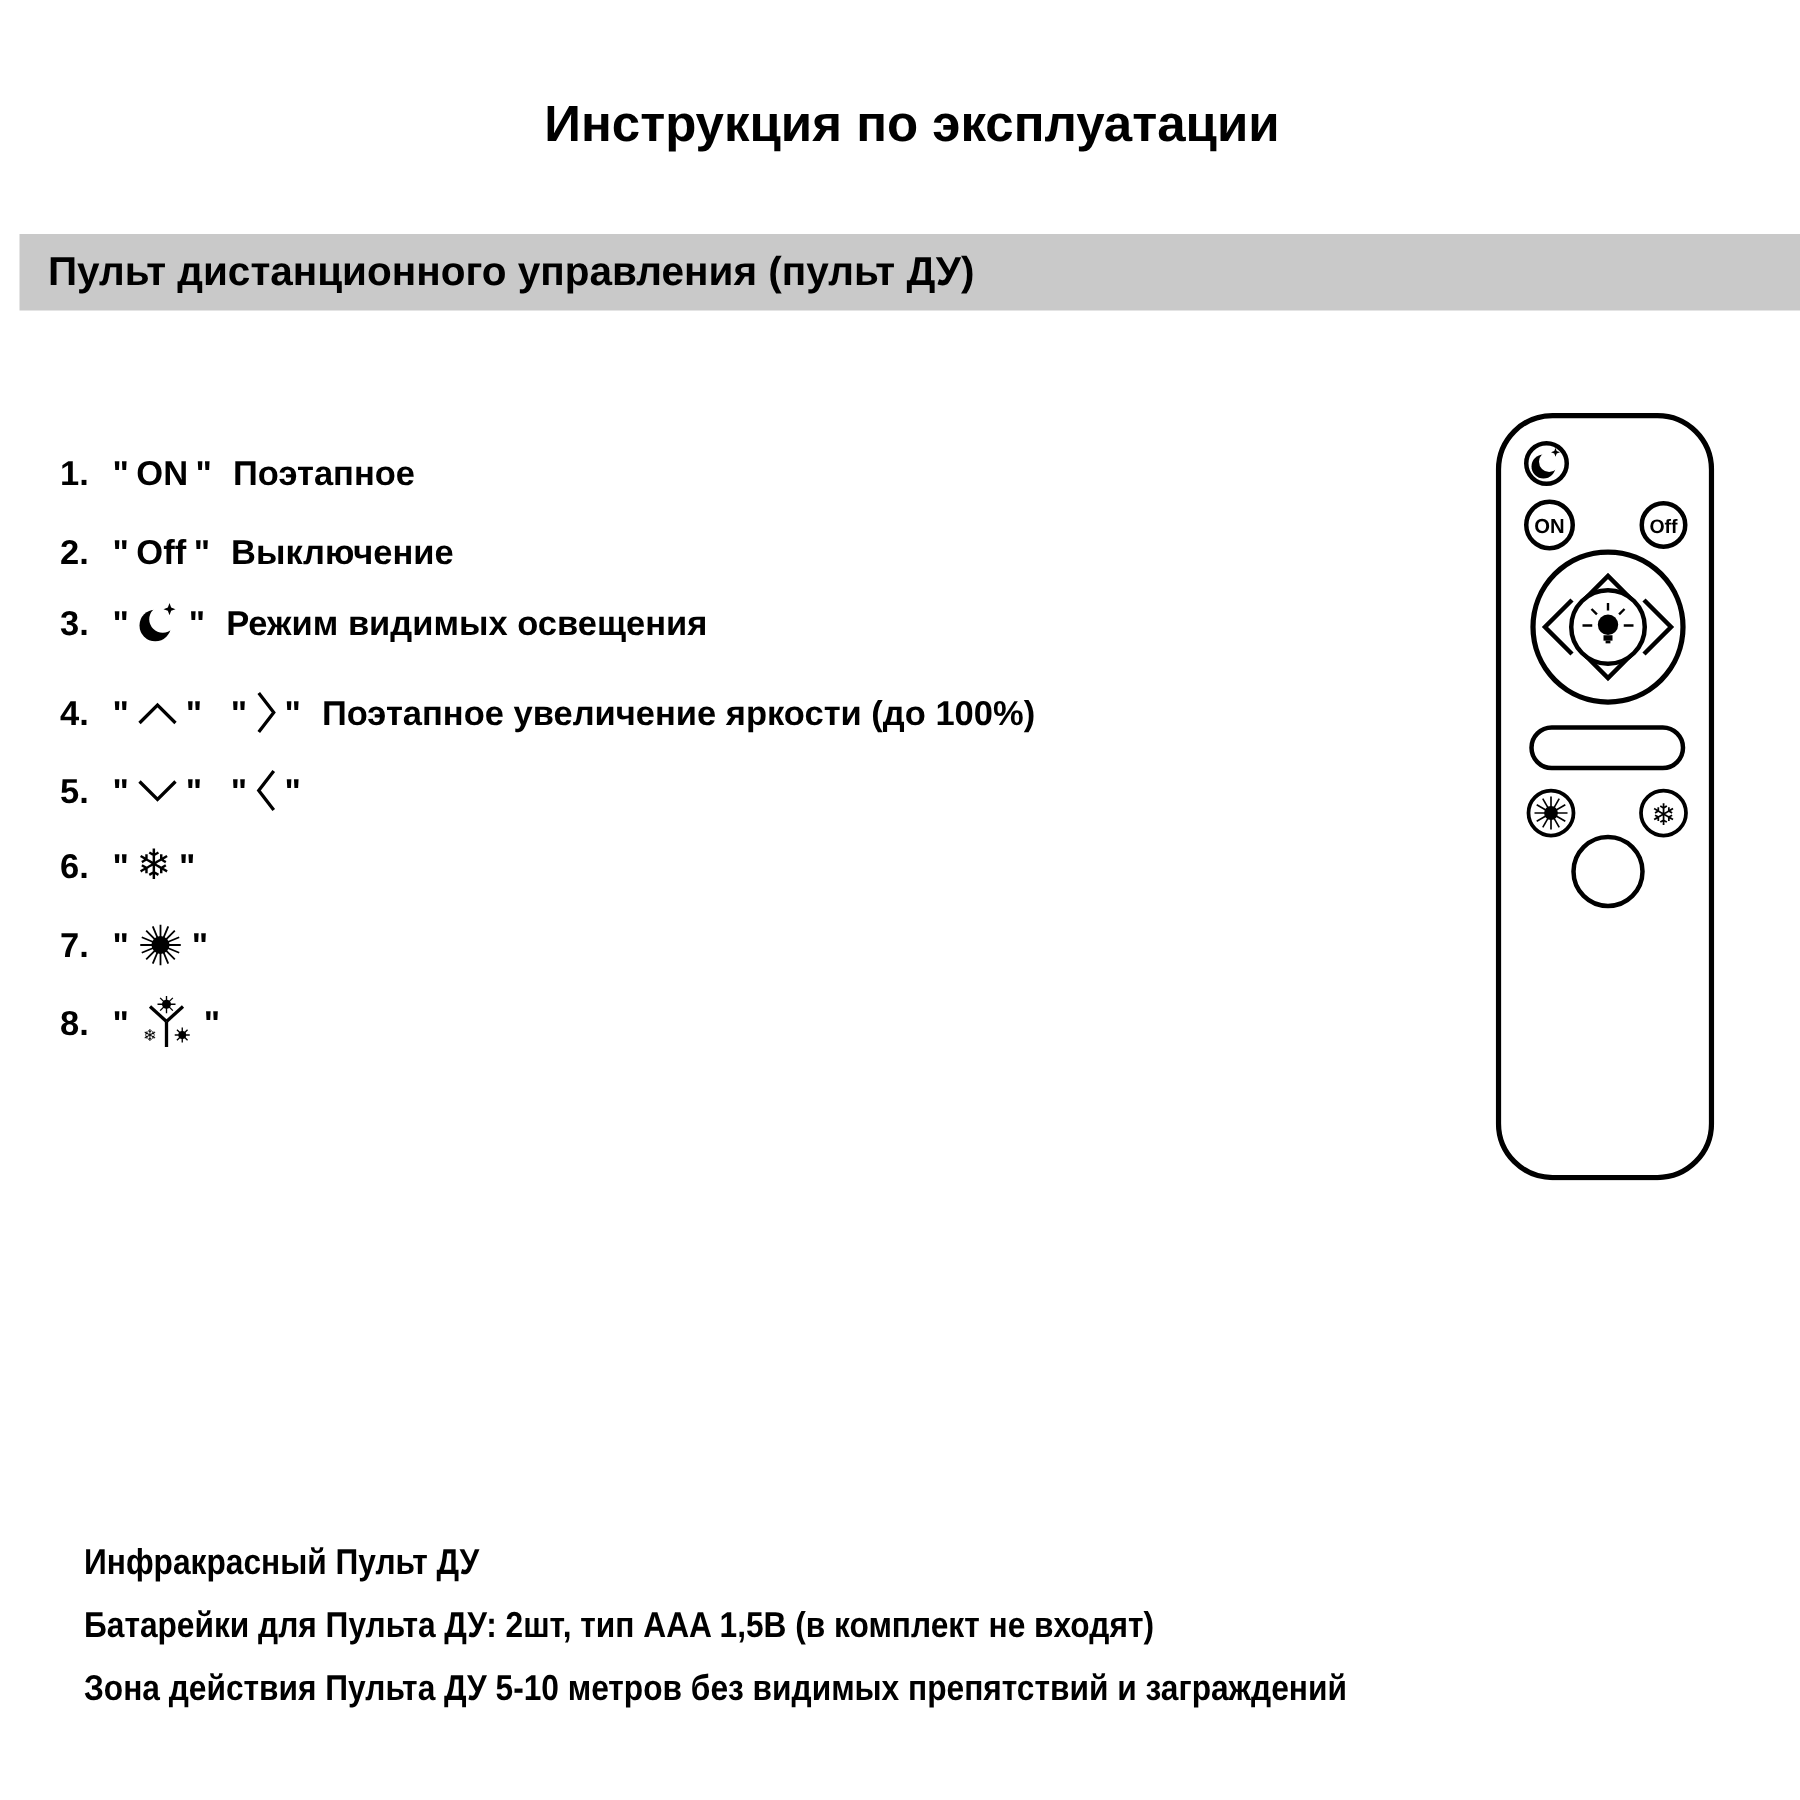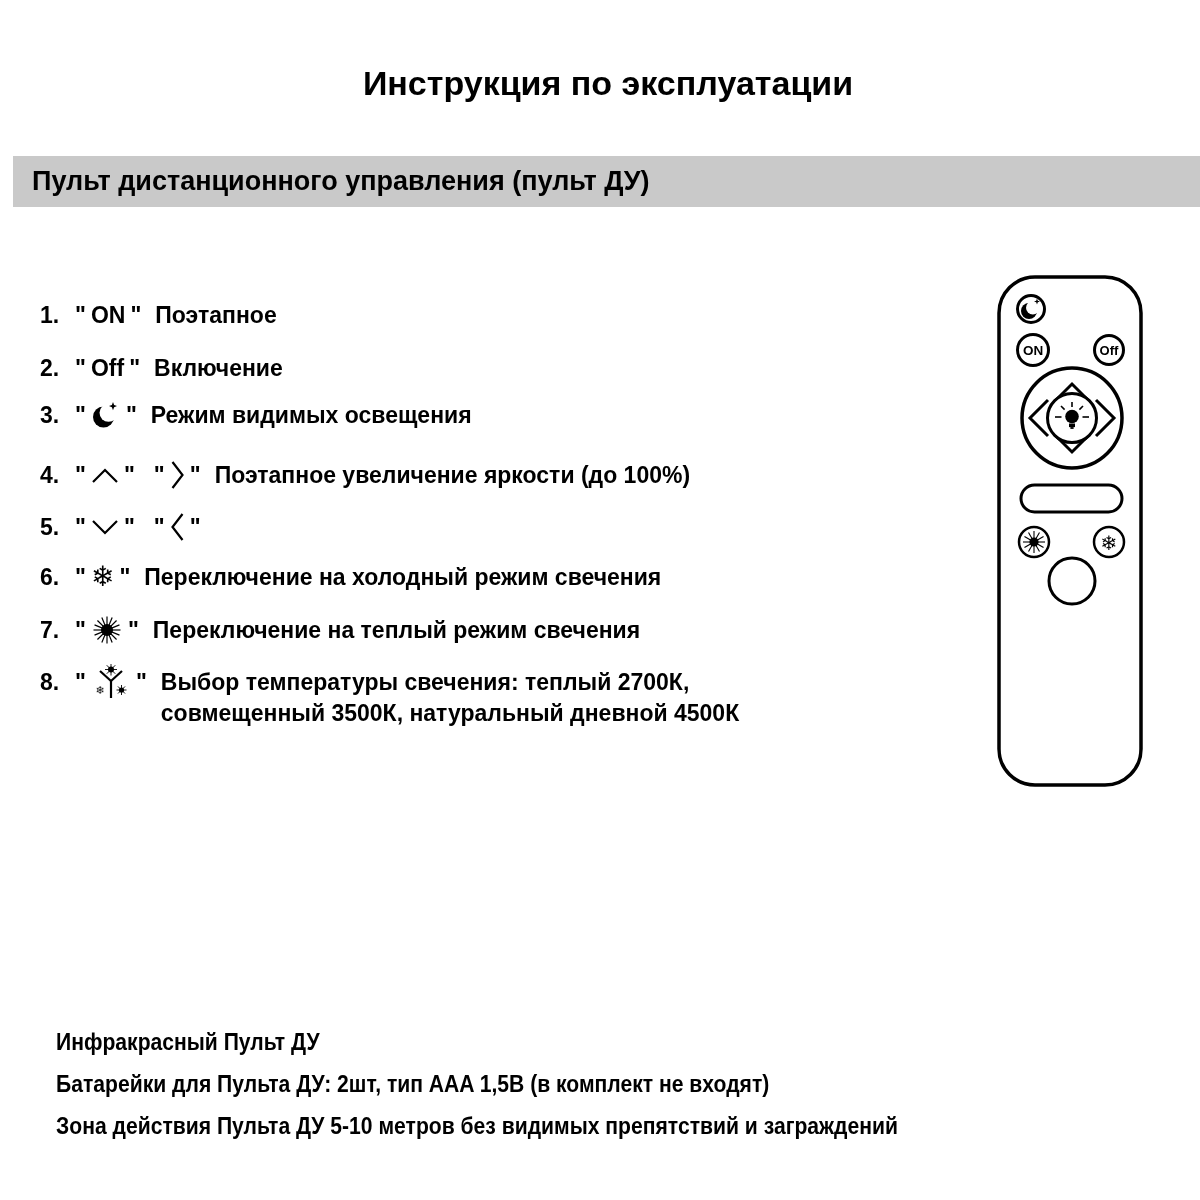--- a/index.html
+++ b/index.html
@@ -55,21 +55,21 @@
         <span class="q">"</span>
         <span class="sym-text">ON</span>
         <span class="q">"</span>
         <span class="desc">Поэтапное</span>
       </div>
       <div class="item" style="top: 61px;">
         <span class="num">2.</span>
         <span class="q">"</span>
         <span class="sym-text">Off</span>
         <span class="q">"</span>
-        <span class="desc">Включение</span>
+        <span class="desc">Выключение</span>
       </div>
       <div class="item" style="top: 108px;">
         <span class="num">3.</span>
         <span class="q">"</span>
         <span class="sym-icon">
           <svg width="30" height="32" viewBox="0 0 30 32">
             <circle cx="12.5" cy="18" r="10.5" fill="#000"></circle>
             <circle cx="17.5" cy="13.8" r="9" fill="#fff"></circle>
             <path d="M22 3 L23.1 6 L26 7.1 L23.1 8.2 L22 11.2 L20.9 8.2 L18 7.1 L20.9 6 Z" fill="#000"></path>
           </svg>
@@ -114,42 +114,40 @@
         </span>
         <span class="q">"</span>
       </div>
       <div class="item" style="top: 270px;">
         <span class="num">6.</span>
         <span class="q">"</span>
         <span class="sym-icon">
           <span class="glyph" style="font-size:28px;">❄</span>
         </span>
         <span class="q">"</span>
-        <span class="desc">Переключение на холодный режим свечения</span>
       </div>
       <div class="item" style="top: 323px;">
         <span class="num">7.</span>
         <span class="q">"</span>
         <span class="sym-icon">
           <svg width="32" height="32" viewBox="0 0 32 32">
             <g stroke="#000" stroke-width="1.2">
               <line x1="2.5" y1="16" x2="29.5" y2="16"></line>
               <line x1="2.5" y1="16" x2="29.5" y2="16" transform="rotate(22.5 16 16)"></line>
               <line x1="2.5" y1="16" x2="29.5" y2="16" transform="rotate(45 16 16)"></line>
               <line x1="2.5" y1="16" x2="29.5" y2="16" transform="rotate(67.5 16 16)"></line>
               <line x1="2.5" y1="16" x2="29.5" y2="16" transform="rotate(90 16 16)"></line>
               <line x1="2.5" y1="16" x2="29.5" y2="16" transform="rotate(112.5 16 16)"></line>
               <line x1="2.5" y1="16" x2="29.5" y2="16" transform="rotate(135 16 16)"></line>
               <line x1="2.5" y1="16" x2="29.5" y2="16" transform="rotate(157.5 16 16)"></line>
             </g>
             <circle cx="16" cy="16" r="6" fill="#000"></circle>
           </svg>
         </span>
         <span class="q">"</span>
-        <span class="desc">Переключение на теплый режим свечения</span>
       </div>
       <div class="item multi" style="top: 375px;">
         <span class="num">8.</span>
         <span class="q">"</span>
         <span class="sym-icon">
           <svg width="40" height="37" viewBox="0 0 40 37">
             <g stroke="#000" stroke-width="2.2">
               <line x1="20" y1="17" x2="20" y2="34"></line>
               <line x1="20" y1="17" x2="9" y2="7"></line>
               <line x1="20" y1="17" x2="31" y2="7"></line>
@@ -165,21 +163,20 @@
             <g stroke="#000" stroke-width="0.9">
               <line x1="25.5" y1="26" x2="35.5" y2="26"></line>
               <line x1="25.5" y1="26" x2="35.5" y2="26" transform="rotate(45 30.5 26)"></line>
               <line x1="25.5" y1="26" x2="35.5" y2="26" transform="rotate(90 30.5 26)"></line>
               <line x1="25.5" y1="26" x2="35.5" y2="26" transform="rotate(135 30.5 26)"></line>
             </g>
             <circle cx="30.5" cy="26" r="2.6" fill="#000"></circle>
           </svg>
         </span>
         <span class="q">"</span>
-        <span class="desc">Выбор температуры свечения: теплый 2700К,<br>совмещенный 3500К, натуральный дневной 4500К</span>
       </div>
     </div>
 
   <div class="remote-wrap">
     <svg width="146" height="512" viewBox="0 0 146 512">
 
       <rect x="2" y="2" width="142" height="508" rx="36" ry="36" fill="#fff" stroke="#000" stroke-width="3.5"></rect>
 
       <g>
         <circle cx="34" cy="34" r="13.5" fill="none" stroke="#000" stroke-width="3"></circle>

